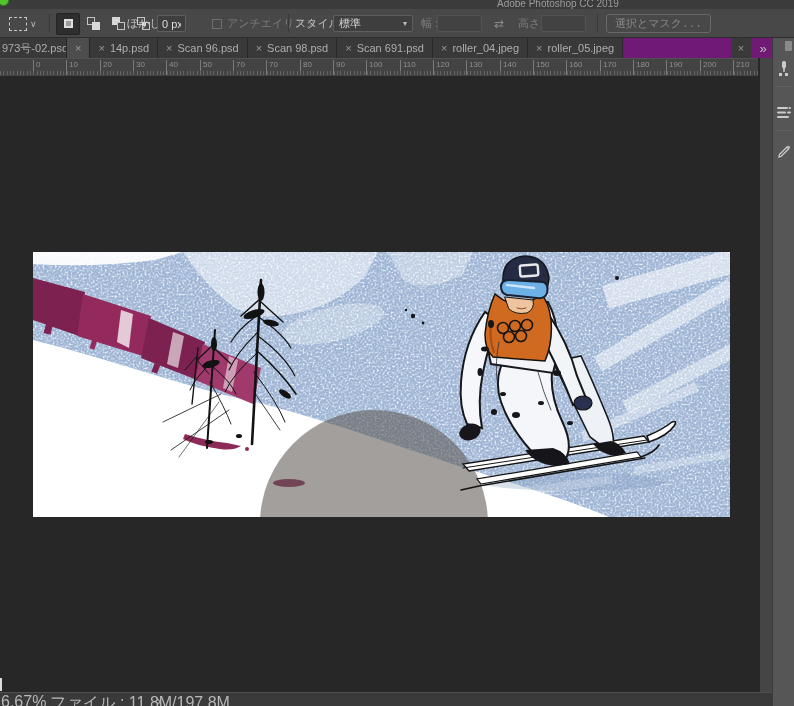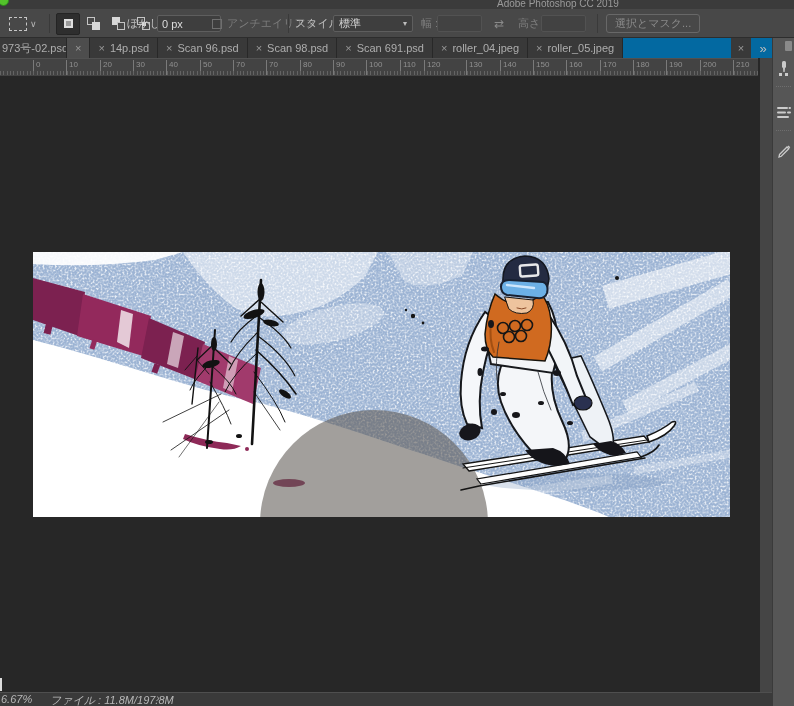--- a/index.html
+++ b/index.html
@@ -32,23 +32,23 @@
   .mi .o2{width:8px;height:8px;border:1px solid #c4c4c4;left:5px;top:5px;background:#484848;}
   .mi .x{width:4px;height:4px;background:#d8d8d8;left:5px;top:5px;}
   .ob-label{font-size:11px;color:#c2c2c2;white-space:nowrap;}
   .ob-label.dim{color:#7d7d7d;}
   .ob-input{box-sizing:border-box;height:17px;background:#3e3e3e;border:1px solid #5e5e5e;color:#dcdcdc;font-size:11px;font-family:"Liberation Sans",sans-serif;padding:0 4px;border-radius:2px;}
   .ob-input.dim{background:#424242;border-color:#525252;}
   .dropdown{box-sizing:border-box;width:80px;height:17px;background:#3e3e3e;border:1px solid #5e5e5e;border-radius:2px;display:flex;align-items:center;justify-content:space-between;padding:0 5px;font-size:11px;color:#d6d6d6;}
   .dropdown .dd-chev{font-size:8px;color:#bdbdbd;}
   .checkbox{width:10px;height:10px;border:1px solid #6f6f6f;box-sizing:border-box;background:transparent;}
   .swap-ico{color:#8a8a8a;font-size:12px;}
-  .sm-btn{box-sizing:border-box;height:19px;border:1px solid #686868;border-radius:3px;color:#8a8a8a;font-size:11px;display:flex;align-items:center;padding:8px 8px;white-space:nowrap;}
-  
-  .tab-bar{position:absolute;top:38px;left:0;width:772px;height:20px;background:#0369a1;display:flex;overflow:hidden;}
+  .sm-btn{box-sizing:border-box;height:19px;border:1px solid #686868;border-radius:3px;color:#8a8a8a;font-size:11px;display:flex;align-items:center;padding:8px 8px;white-space:nowrap;font-family:Liberation Mono, monospace;}
+  
+  .tab-bar{position:absolute;top:38px;left:0;width:772px;height:20px;background:#701a75;display:flex;overflow:hidden;}
   .tab{display:flex;align-items:center;gap:5px;padding:0 8px;background:#393939;border-right:1px solid #282828;font-size:11px;color:#aeaeae;white-space:nowrap;flex:0 0 auto;}
   .tab.active{background:#4d4d4d;color:#d8d8d8;}
   .tab.first{padding-left:2px;max-width:56px;overflow:hidden;}
   .tab-close{color:#989898;font-size:11px;line-height:1;}
   .tab-stub{position:absolute;left:731px;top:0;width:20px;height:20px;background:#393939;display:flex;align-items:center;justify-content:center;}
   .overflow-chev{position:absolute;left:754px;top:0;width:18px;height:20px;display:flex;align-items:center;justify-content:center;color:#bdbdbd;font-size:13px;}
   
   .ruler{position:absolute;top:58px;left:0;width:758px;height:18px;background:#434343;border-top:1px solid #515151;box-sizing:border-box;}
   .ruler::after{content:"";position:absolute;left:0;bottom:1px;width:100%;height:4px;
     background:repeating-linear-gradient(90deg,#646464 0,#646464 1px,transparent 1px,transparent 3.335px);}
@@ -57,21 +57,21 @@
   .canvas-area{position:absolute;top:76px;left:0;width:760px;height:616px;background:#272727;}
   .artboard{position:absolute;left:33px;top:176px;width:697px;height:265px;}
   .scroll-sliver{position:absolute;left:0;top:602px;width:2px;height:13px;background:#dcdcdc;}
   
   .gutter{position:absolute;top:58px;left:760px;width:12px;height:634px;background:#454545;}
   .right-strip{position:absolute;top:38px;left:772px;width:22px;height:668px;background:#565656;border-left:1px solid #3a3a3a;box-sizing:border-box;}
   .strip-thumb{position:absolute;left:12px;top:3px;width:7px;height:10px;background:#8a8a8a;border-radius:1px;}
   .strip-icon{position:absolute;left:3px;width:16px;height:16px;}
   .strip-sep{position:absolute;left:3px;width:15px;border-top:1px dotted #6e6e6e;}
   
-  .status-bar{position:absolute;top:692px;left:0;width:772px;height:14px;background:#3a3a3a;border-top:1px solid #4f4f4f;box-sizing:border-box;font-size:11px;color:#b8b8b8;font-style:italic;}
+  .status-bar{position:absolute;top:692px;left:0;width:772px;height:14px;background:#3a3a3a;border-top:1px solid #4f4f4f;box-sizing:border-box;font-size:16px;color:#b8b8b8;}
   .zoom-text{position:absolute;left:1px;top:0px;}
   .file-info{position:absolute;left:50px;top:0px;}
   .status-chev{position:absolute;left:156px;top:-1px;color:#a8a8a8;}
 </style>
 </head>
 <body>
 
 <div class="titlebar">
   <div class="traffic-green"></div>
   <div class="title-text">Adobe Photoshop CC 2019</div>
@@ -110,21 +110,21 @@
           <div class="o2" style="background:transparent"></div>
           <div class="x"></div>
         </div>
     </div>
   </div>
 
   <div class="ob" style="left:127px">
       <span class="ob-label">ぼかし :</span>
     </div>
   <div class="ob" style="left:157px">
-    <input class="ob-input" style="width: 64px;" value="0 px">
+    <input class="ob-input" style="width: 29px;" value="0 px">
   </div>
   <div class="ob" style="left:212px">
       <span class="checkbox"></span>
     </div>
   <div class="ob" style="left:227px">
       <span class="ob-label dim">アンチエイリアス</span>
     </div>
   <div class="vdiv" style="left:288px"></div>
 
   <div class="ob" style="left:295px">
@@ -200,21 +200,21 @@
   <span class="ruler-num" style="left:100px">20</span>
   <span class="ruler-num" style="left:133px">30</span>
   <span class="ruler-num" style="left:166px">40</span>
   <span class="ruler-num" style="left:200px">50</span>
   <span class="ruler-num" style="left:233px">70</span>
   <span class="ruler-num" style="left:266px">70</span>
   <span class="ruler-num" style="left:300px">80</span>
   <span class="ruler-num" style="left:333px">90</span>
   <span class="ruler-num" style="left:366px">100</span>
   <span class="ruler-num" style="left:400px">110</span>
-  <span class="ruler-num" style="left:424px">120</span>
+  <span class="ruler-num" style="left:433px">120</span>
   <span class="ruler-num" style="left:466px">130</span>
   <span class="ruler-num" style="left:500px">140</span>
   <span class="ruler-num" style="left:533px">150</span>
   <span class="ruler-num" style="left:566px">160</span>
   <span class="ruler-num" style="left:600px">170</span>
   <span class="ruler-num" style="left:633px">180</span>
   <span class="ruler-num" style="left:666px">190</span>
   <span class="ruler-num" style="left:700px">200</span>
   <span class="ruler-num" style="left:733px">210</span>
 </div>

